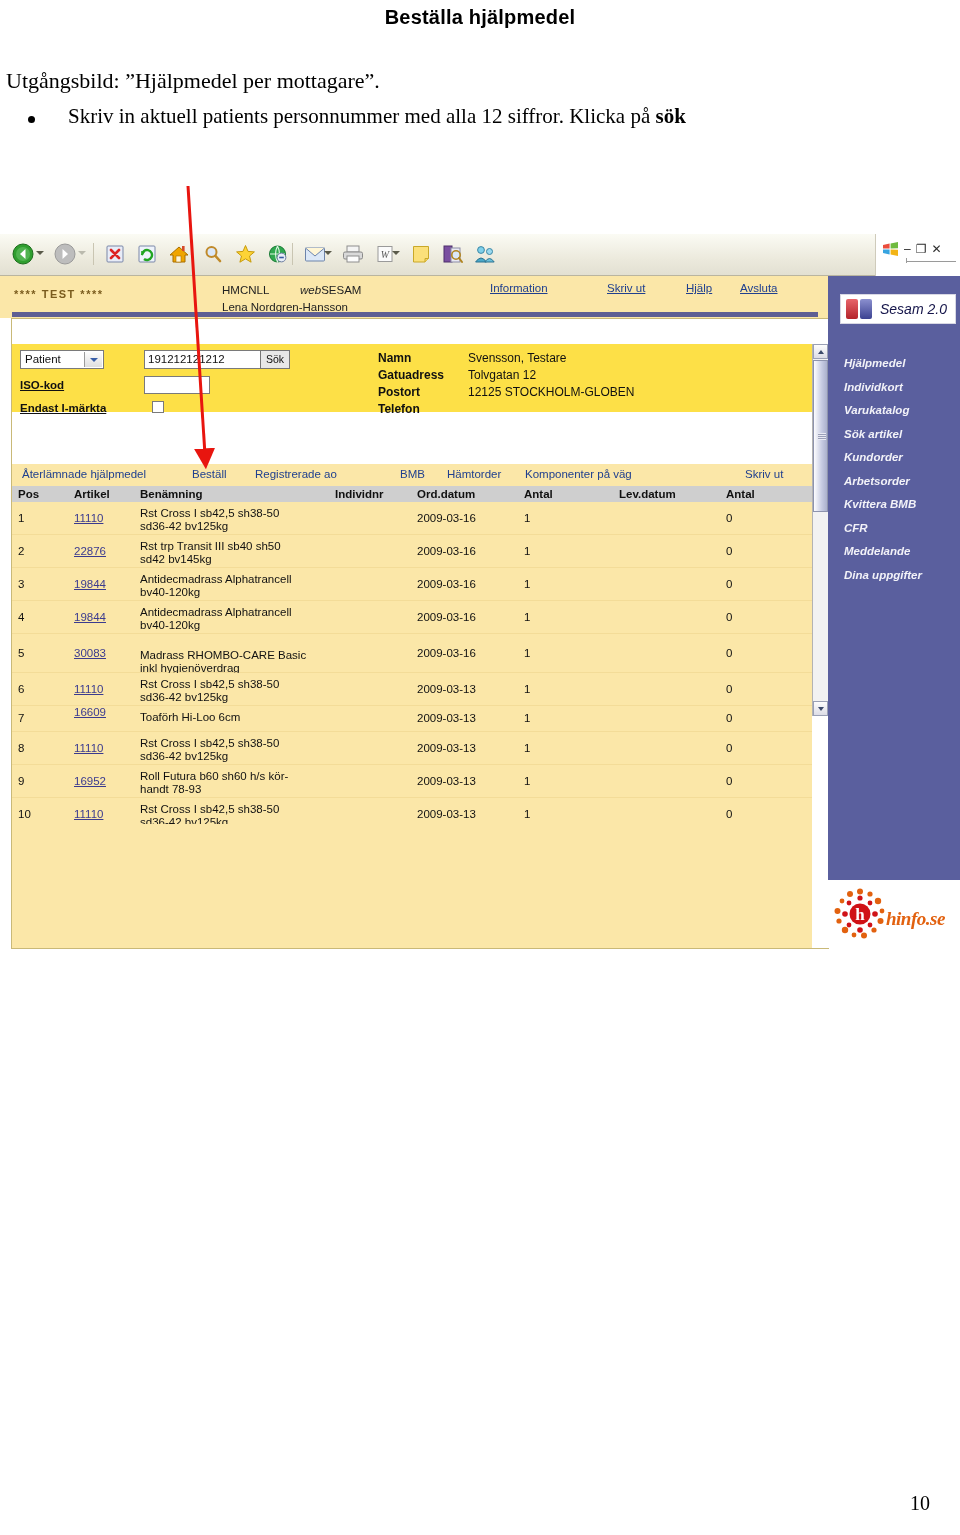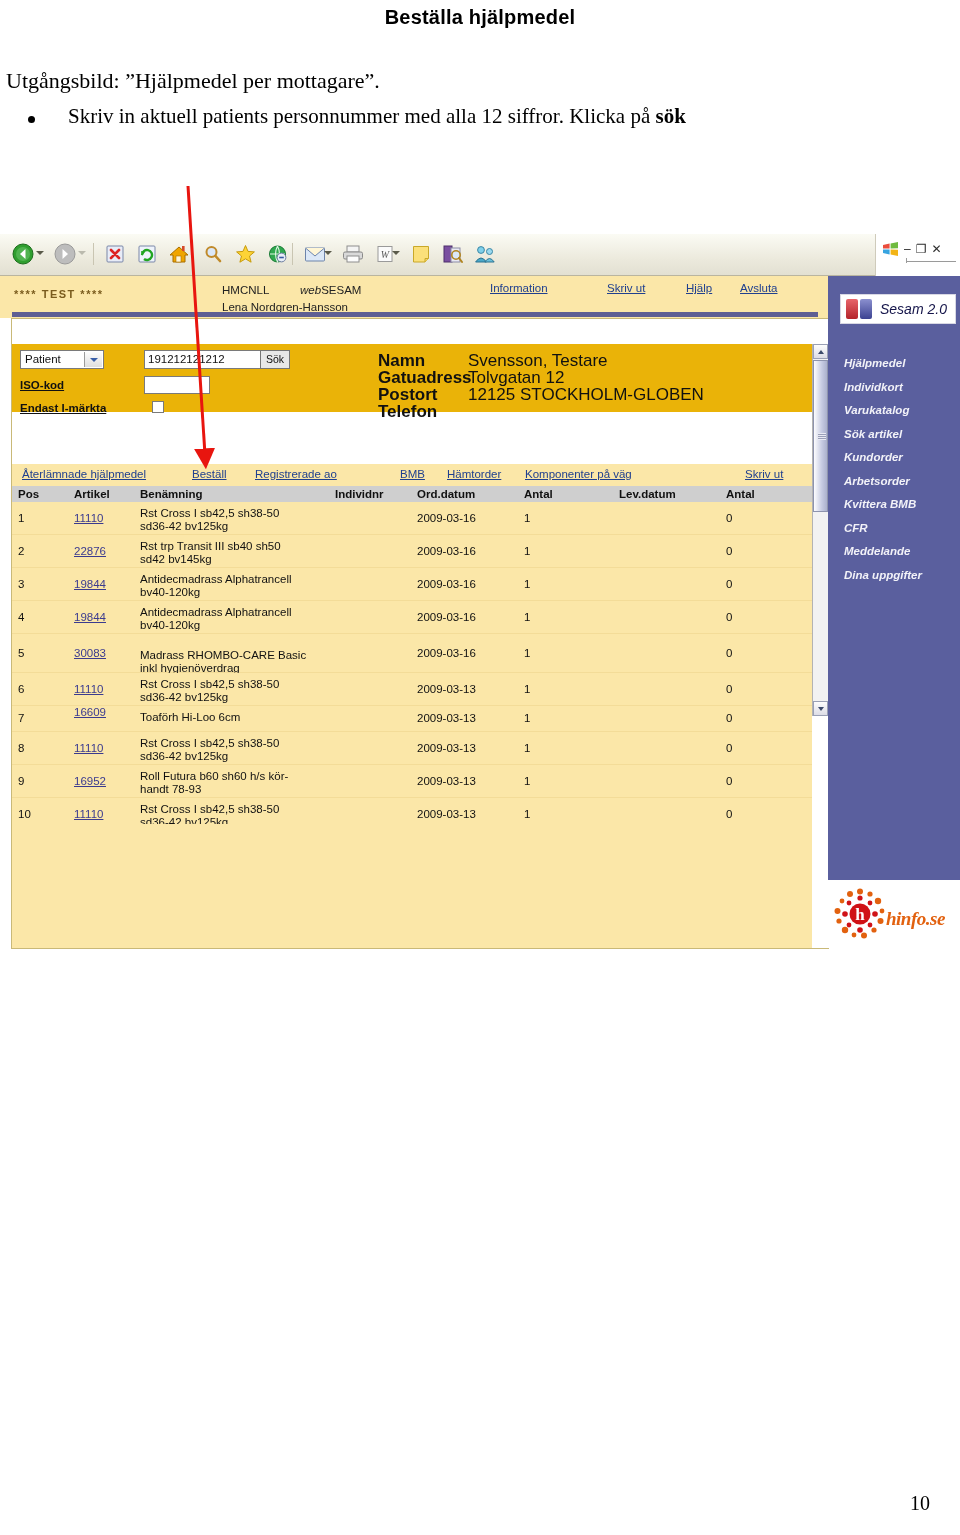--- a/index.html
+++ b/index.html
@@ -192,21 +192,21 @@
     height: 5px;
     background: #5f5f93;
   }
 
   
   .search-panel {
     position: absolute;
     left: 12px; top: 110px;
     width: 800px;
     height: 68px;
-    background: #eab308;
+    background: #fde047;
     font-family: "Liberation Sans", sans-serif;
   }
   .sel-box {
     position: absolute;
     left: 8px; top: 6px;
     width: 84px; height: 19px;
     background: #fff;
     border: 1px solid #7a7a7a;
     font-size: 11.5px;
     color: #111;
@@ -273,21 +273,21 @@
   .imark-box {
     position: absolute;
     left: 140px; top: 57px;
     width: 12px; height: 12px;
     background: #fff;
     border: 1px solid #7a7a7a;
     box-sizing: border-box;
   }
   .pat-field {
     position: absolute;
-    font-size: 17px;
+    font-size: 12px;
     color: #111;
     white-space: nowrap;
     padding-left: 44px;
   }
   .pat-field.lbl { font-weight: bold; }
 
   
   .sbar {
     position: absolute;
     left: 812px; top: 110px;
@@ -335,21 +335,20 @@
     left: 12px; top: 230px;
     width: 800px;
     height: 22px;
     background: #fbe7a8;
     font-family: "Liberation Sans", sans-serif;
     font-size: 11.5px;
   }
   .tabbar a {
     position: absolute;
     color: #20408f;
-    text-decoration: underline;
     white-space: nowrap;
     top: 4px;
   }
 
   
   .tbl {
     position: absolute;
     left: 12px; top: 252px;
     width: 800px;
     font-family: "Liberation Sans", sans-serif;

